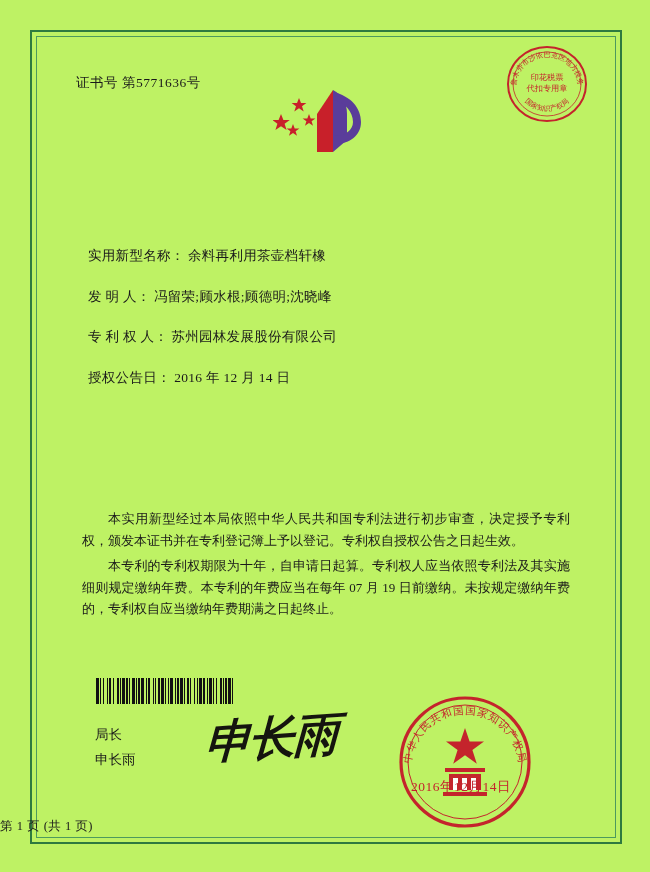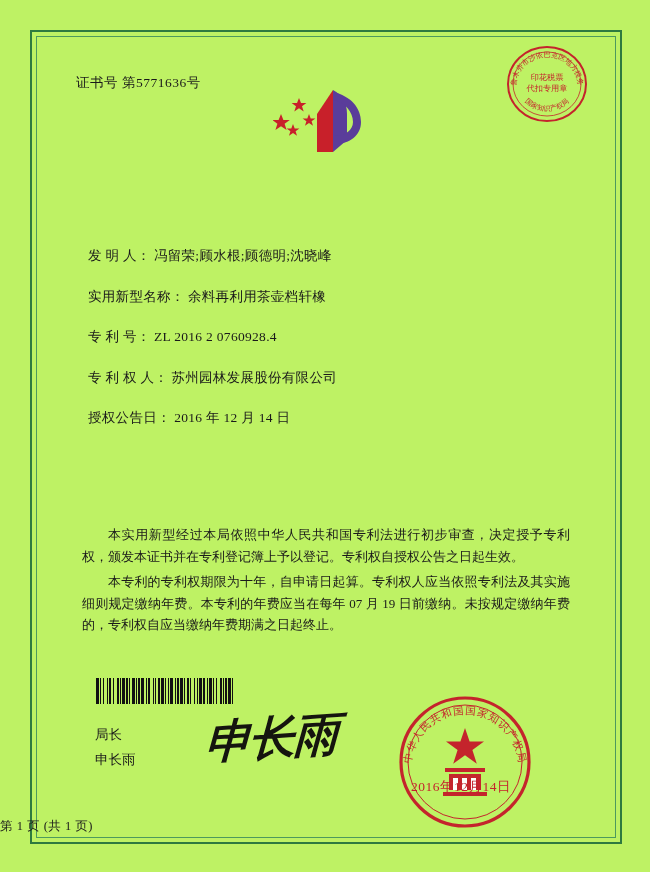--- a/index.html
+++ b/index.html
@@ -98,21 +98,21 @@
   }
   .field-value {
     display: inline-block;
     letter-spacing: 0.3px;
   }
 
   
   .paragraphs {
     position: absolute;
     left: 82px;
-    top: 524px;
+    top: 508px;
     width: 488px;
     font-size: 13px;
     line-height: 21.5px;
     text-align: justify;
   }
   .paragraphs p {
     margin: 0 0 4px 0;
     text-indent: 26px;
   }
 
@@ -222,30 +222,26 @@
       <path id="arcBot" d="M 13 48 A 30 28 0 0 0 71 48" fill="none"></path>
       <text font-size="7" fill="#c4242c" class="sealtext">
         <textPath href="#arcBot" startOffset="50%" text-anchor="middle">国家知识产权局</textPath>
       </text>
     </svg>
   </div>
 
 
   <div class="fields">
     <div class="field-row">
+      <span class="field-label">实用新型名称：</span>
+      <span class="field-value">余料再利用茶壶档轩橡</span>
+    </div>
+    <div class="field-row">
       <span class="field-label">发 明 人：</span>
       <span class="field-value">冯留荣;顾水根;顾德明;沈晓峰</span>
-    </div>
-    <div class="field-row">
-      <span class="field-label">实用新型名称：</span>
-      <span class="field-value">余料再利用茶壶档轩橡</span>
-    </div>
-    <div class="field-row">
-      <span class="field-label">专 利 号：</span>
-      <span class="field-value">ZL 2016 2 0760928.4</span>
     </div>
     <div class="field-row">
       <span class="field-label">专 利 权 人：</span>
       <span class="field-value">苏州园林发展股份有限公司</span>
     </div>
     <div class="field-row">
       <span class="field-label">授权公告日：</span>
       <span class="field-value">2016 年 12 月 14 日</span>
     </div>
   </div>

